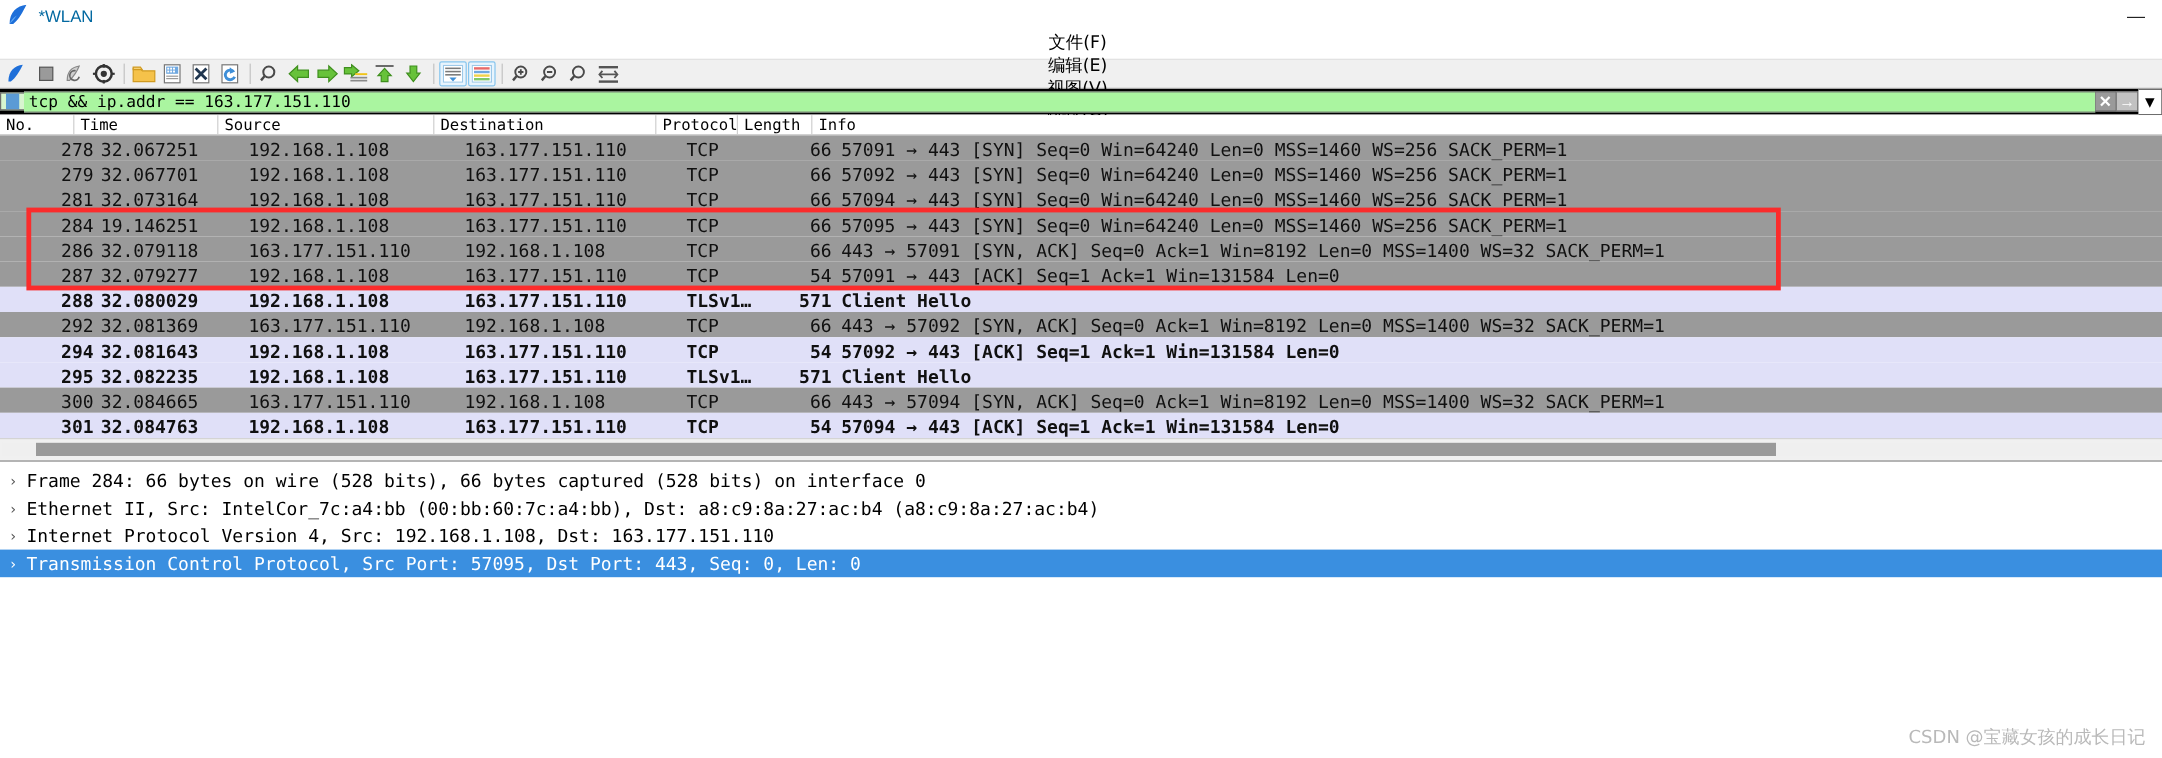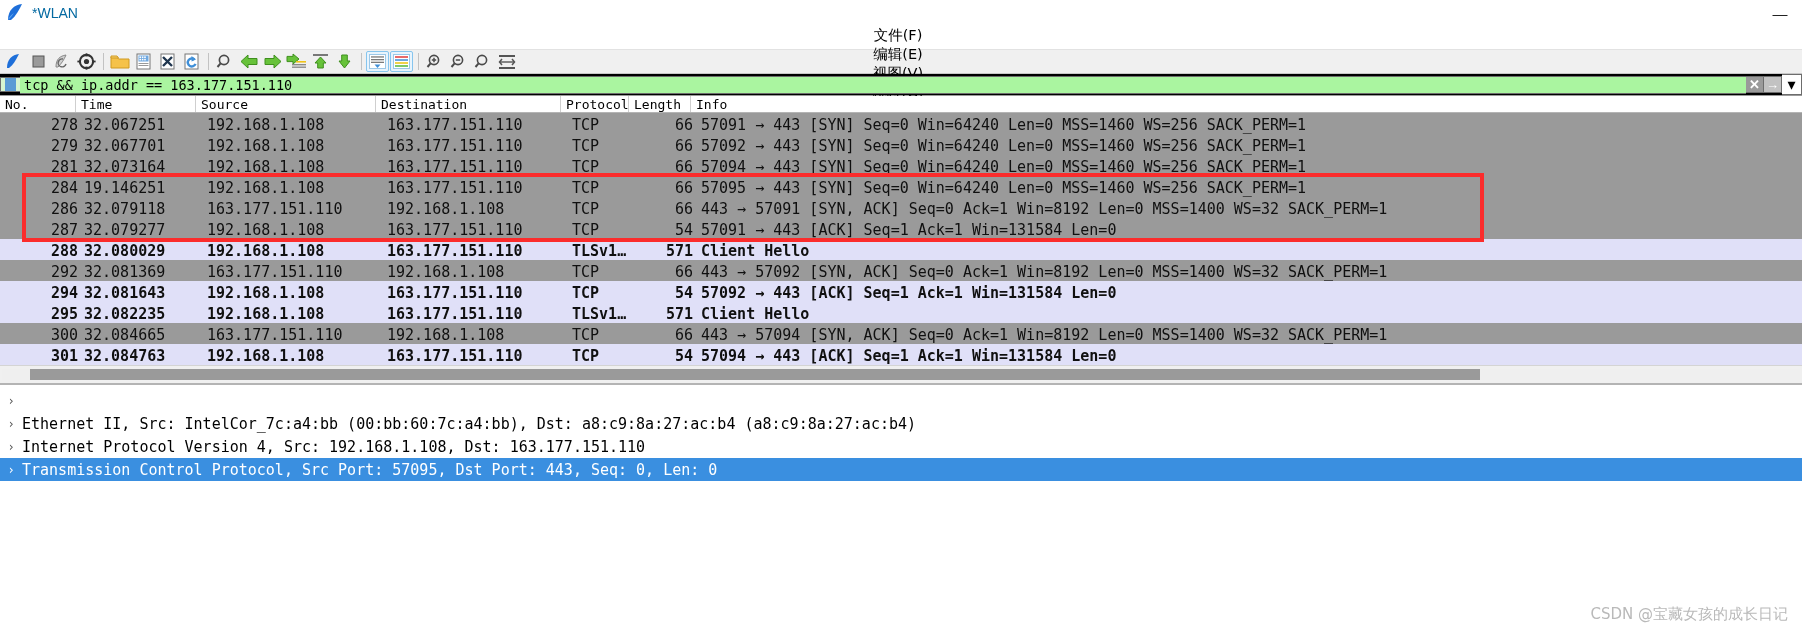--- a/index.html
+++ b/index.html
@@ -57,21 +57,21 @@
   #filter-drop{ width:20px; background:#fff; border:1px solid #6d6d6d; border-left:none;
                 display:flex; align-items:center; justify-content:center;}
 
   
   #packet-list{ position:relative; background:#fff; }
   #collist{ display:flex; height:17px; background:#ffffff;
             border-bottom:1px solid #b4b4b4; }
   #collist > div{ font-family:"DejaVu Sans Mono", monospace; font-size:13px; color:#000;
                   border-right:1px solid #cfcfcf; padding-left:5px; line-height:17px;
                   overflow:hidden; white-space:nowrap;}
-  .c-no{width:76px;} .c-time{width:120px;} .c-src{width:180px;} .c-dst{width:185px;}
+  .c-no{width:62px;} .c-time{width:120px;} .c-src{width:180px;} .c-dst{width:185px;}
   .c-proto{width:68px;} .c-len{width:62px;} .c-info{flex:1 1 auto; border-right:none!important;}
 
   .prow{ display:flex; height:21px; align-items:flex-end;
          font-family:"DejaVu Sans Mono", monospace; font-size:15px; }
   .prow > div{ white-space:nowrap; overflow:hidden; }
   .p-gutter{ width:12px; flex:0 0 auto; height:21px;}
   .p-no{ width:70px; text-align:right; padding-right:4px; flex:0 0 auto;}
   .p-time{ width:120px; padding-left:2px; flex:0 0 auto;}
   .p-src{ width:180px; padding-left:5px; flex:0 0 auto;}
   .p-dst{ width:185px; padding-left:5px; flex:0 0 auto;}
@@ -448,20 +448,21 @@
       <div id="hscroll-thumb"></div>
     </div>
   </div>
 
   <div id="redbox" style="left: 22px; top: 77px; width: 1462px; height: 69px; border-color: rgb(251, 44, 44);"></div>
 </div>
 
 <div id="detail-pane">
   <div class="drow">
     <span class="dtri">›</span>
+    <span class="dtxt">Frame 284: 66 bytes on wire (528 bits), 66 bytes captured (528 bits) on interface 0</span>
   </div>
   <div class="drow">
     <span class="dtri">›</span>
     <span class="dtxt">Ethernet II, Src: IntelCor_7c:a4:bb (00:bb:60:7c:a4:bb), Dst: a8:c9:8a:27:ac:b4 (a8:c9:8a:27:ac:b4)</span>
   </div>
   <div class="drow">
     <span class="dtri">›</span>
     <span class="dtxt">Internet Protocol Version 4, Src: 192.168.1.108, Dst: 163.177.151.110</span>
   </div>
   <div class="drow selected">

